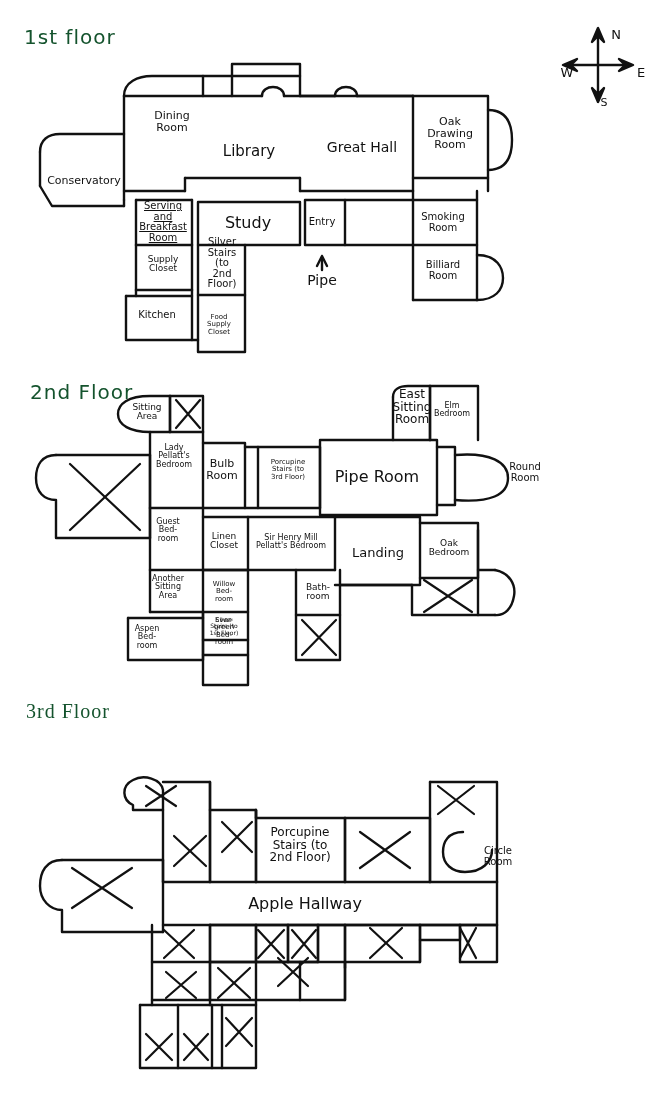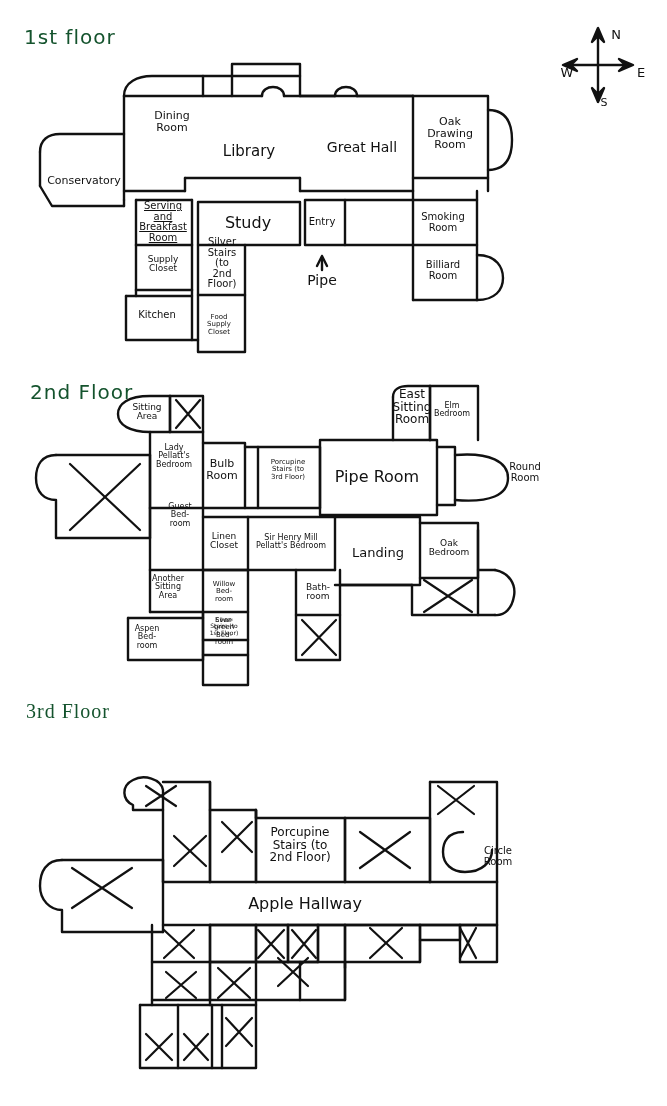--- a/index.html
+++ b/index.html
@@ -279,21 +279,21 @@
 Pellatt's
 Bedroom</div>
 <div class="lbl" style="left:222px;top:470px;font-size:11px;">Bulb
 Room</div>
 <div class="lbl" style="left:288px;top:470px;font-size:7px;">Porcupine
 Stairs (to
 3rd Floor)</div>
 <div class="lbl" style="left:377px;top:477px;font-size:16px;">Pipe Room</div>
 <div class="lbl" style="left:478px;top:472px;font-size:10px;margin-left:47px;">Round
 Room</div>
-<div class="lbl" style="left:168px;top:516px;font-size:8px;margin-left:12px;">Guest
+<div class="lbl" style="left:168px;top:531px;font-size:8px;">Guest
 Bed-
 room</div>
 <div class="lbl" style="left:224px;top:541px;font-size:9px;">Linen
 Closet</div>
 <div class="lbl" style="left:291px;top:542px;font-size:8px;">Sir Henry Mill
 Pellatt's Bedroom</div>
 <div class="lbl" style="left:378px;top:553px;font-size:13px;">Landing</div>
 <div class="lbl" style="left:449px;top:548px;font-size:9px;">Oak
 Bedroom</div>
 <div class="lbl" style="left:168px;top:588px;font-size:8px;">Another

